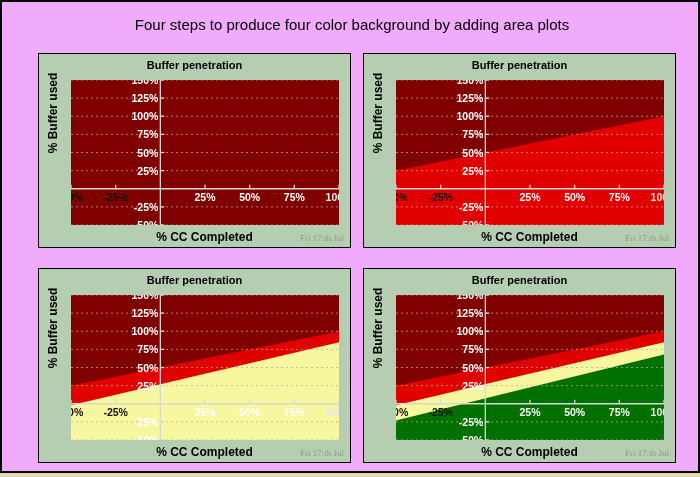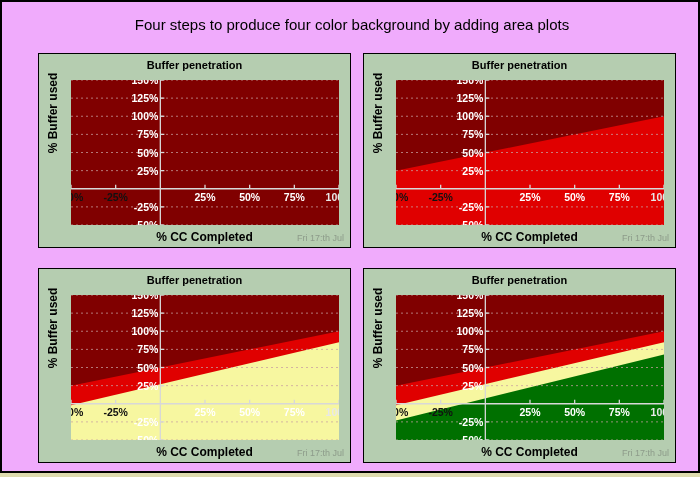--- a/index.html
+++ b/index.html
@@ -61,21 +61,21 @@
     position:absolute;
     left:0;bottom:3px;width:100%;
     text-align:center;
     padding-left:20px;
     box-sizing:border-box;
     font-size:12px;font-weight:bold;color:#000;
   }
   .stamp{
     position:absolute;right:6px;bottom:4px;
     font-size:9px;color:#8d9b8a;
-    font-family:Liberation Sans, sans-serif;
+    font-family:Liberation Serif, serif;
   }
   .ytick{
     position:absolute;
     text-align:right;
     font-size:10.5px;font-weight:bold;color:#ffffff;
     white-space:nowrap;
     transform:translateY(-50%);
   }
   .xtick{
     position:absolute;

